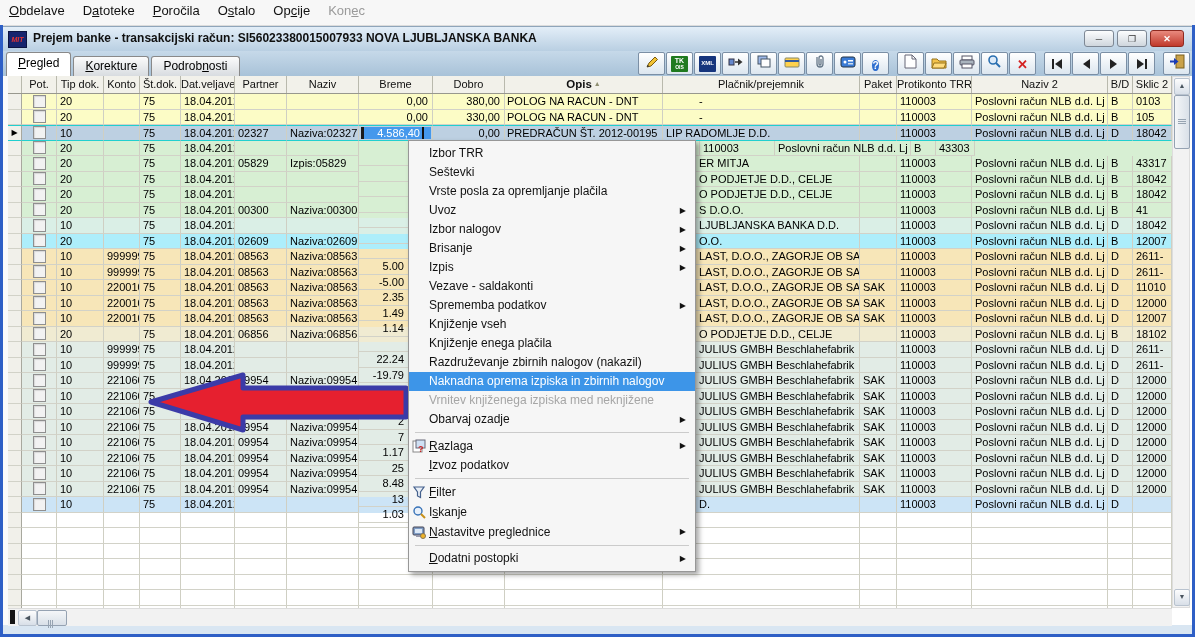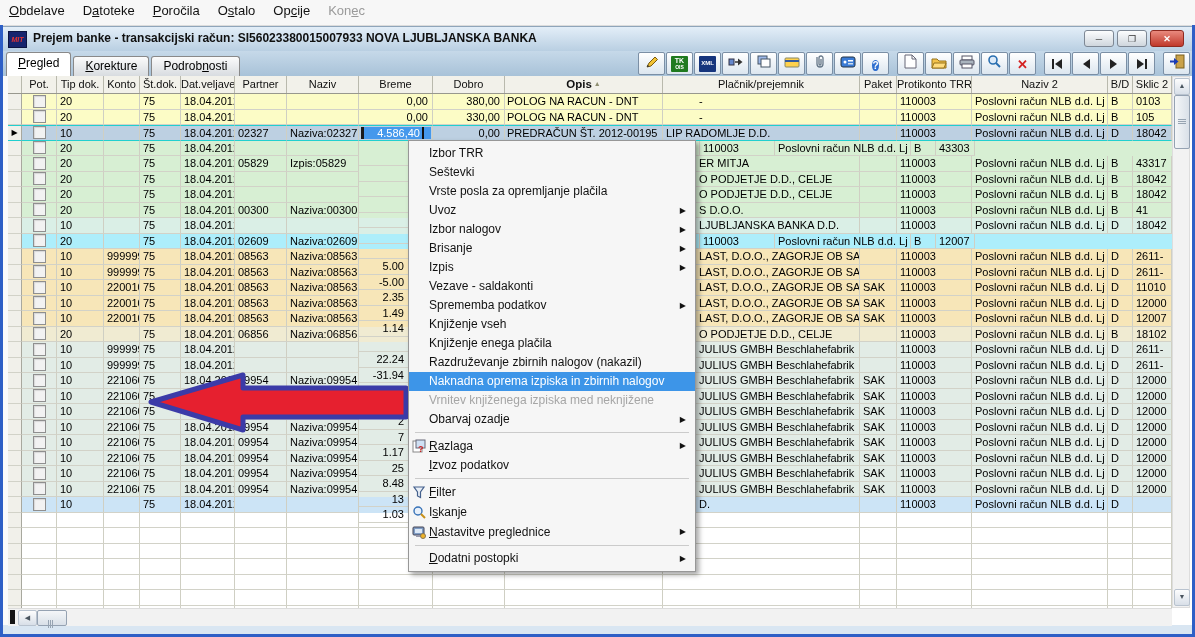--- a/index.html
+++ b/index.html
@@ -434,20 +434,21 @@
         </span>
         <span class="c c-tip" style="width: 47px;">20</span>
         <span class="c c-konto" style="width: 36px;"></span>
         <span class="c c-stdok" style="width: 41px;">75</span>
         <span class="c c-date" style="width: 54px;">18.04.2012</span>
         <span class="c c-partner" style="width: 52px;">02609</span>
         <span class="c c-naziv" style="width: 72px;">Naziva:02609</span>
         <span class="c c-breme clip" style="width: 74px;"></span>
         <span class="c c-dobro" style="width: 72px;"></span>
         <span class="c c-opis" style="width: 158px;"></span>
+        <span class="c c-placnik off" style="width: 197px;">O.O.</span>
         <span class="c c-paket" style="width: 37px;"></span>
         <span class="c c-proti" style="width: 75px;">110003</span>
         <span class="c c-naziv2" style="width: 136px;">Poslovni račun NLB d.d. Lj</span>
         <span class="c c-bd" style="width: 25px;">B</span>
         <span class="c c-sklic" style="width: 39px;">12007</span>
       </div>
       <div class="row" style="background: rgb(247, 230, 184);">
         <span class="c c-gutter" style="width: 14px;"></span>
         <span class="c c-pot" style="width: 35px;">
           <span class="chk"></span>
@@ -598,21 +599,21 @@
         <span class="c c-gutter" style="width: 14px;"></span>
         <span class="c c-pot" style="width: 35px;">
           <span class="chk"></span>
         </span>
         <span class="c c-tip" style="width: 47px;">10</span>
         <span class="c c-konto" style="width: 36px;">999999</span>
         <span class="c c-stdok" style="width: 41px;">75</span>
         <span class="c c-date" style="width: 54px;">18.04.2012</span>
         <span class="c c-partner" style="width: 52px;"></span>
         <span class="c c-naziv" style="width: 72px;"></span>
-        <span class="c c-breme clip" style="width: 74px;">-31.94</span>
+        <span class="c c-breme clip" style="width: 74px;">-19.79</span>
         <span class="c c-dobro" style="width: 72px;"></span>
         <span class="c c-opis" style="width: 158px;"></span>
         <span class="c c-placnik off" style="width: 197px;">JULIUS GMBH Beschlahefabrik</span>
         <span class="c c-paket" style="width: 37px;"></span>
         <span class="c c-proti" style="width: 75px;">110003</span>
         <span class="c c-naziv2" style="width: 136px;">Poslovni račun NLB d.d. Lj</span>
         <span class="c c-bd" style="width: 25px;">D</span>
         <span class="c c-sklic" style="width: 39px;">2611-</span>
       </div>
       <div class="row" style="background: rgb(226, 236, 230);">

